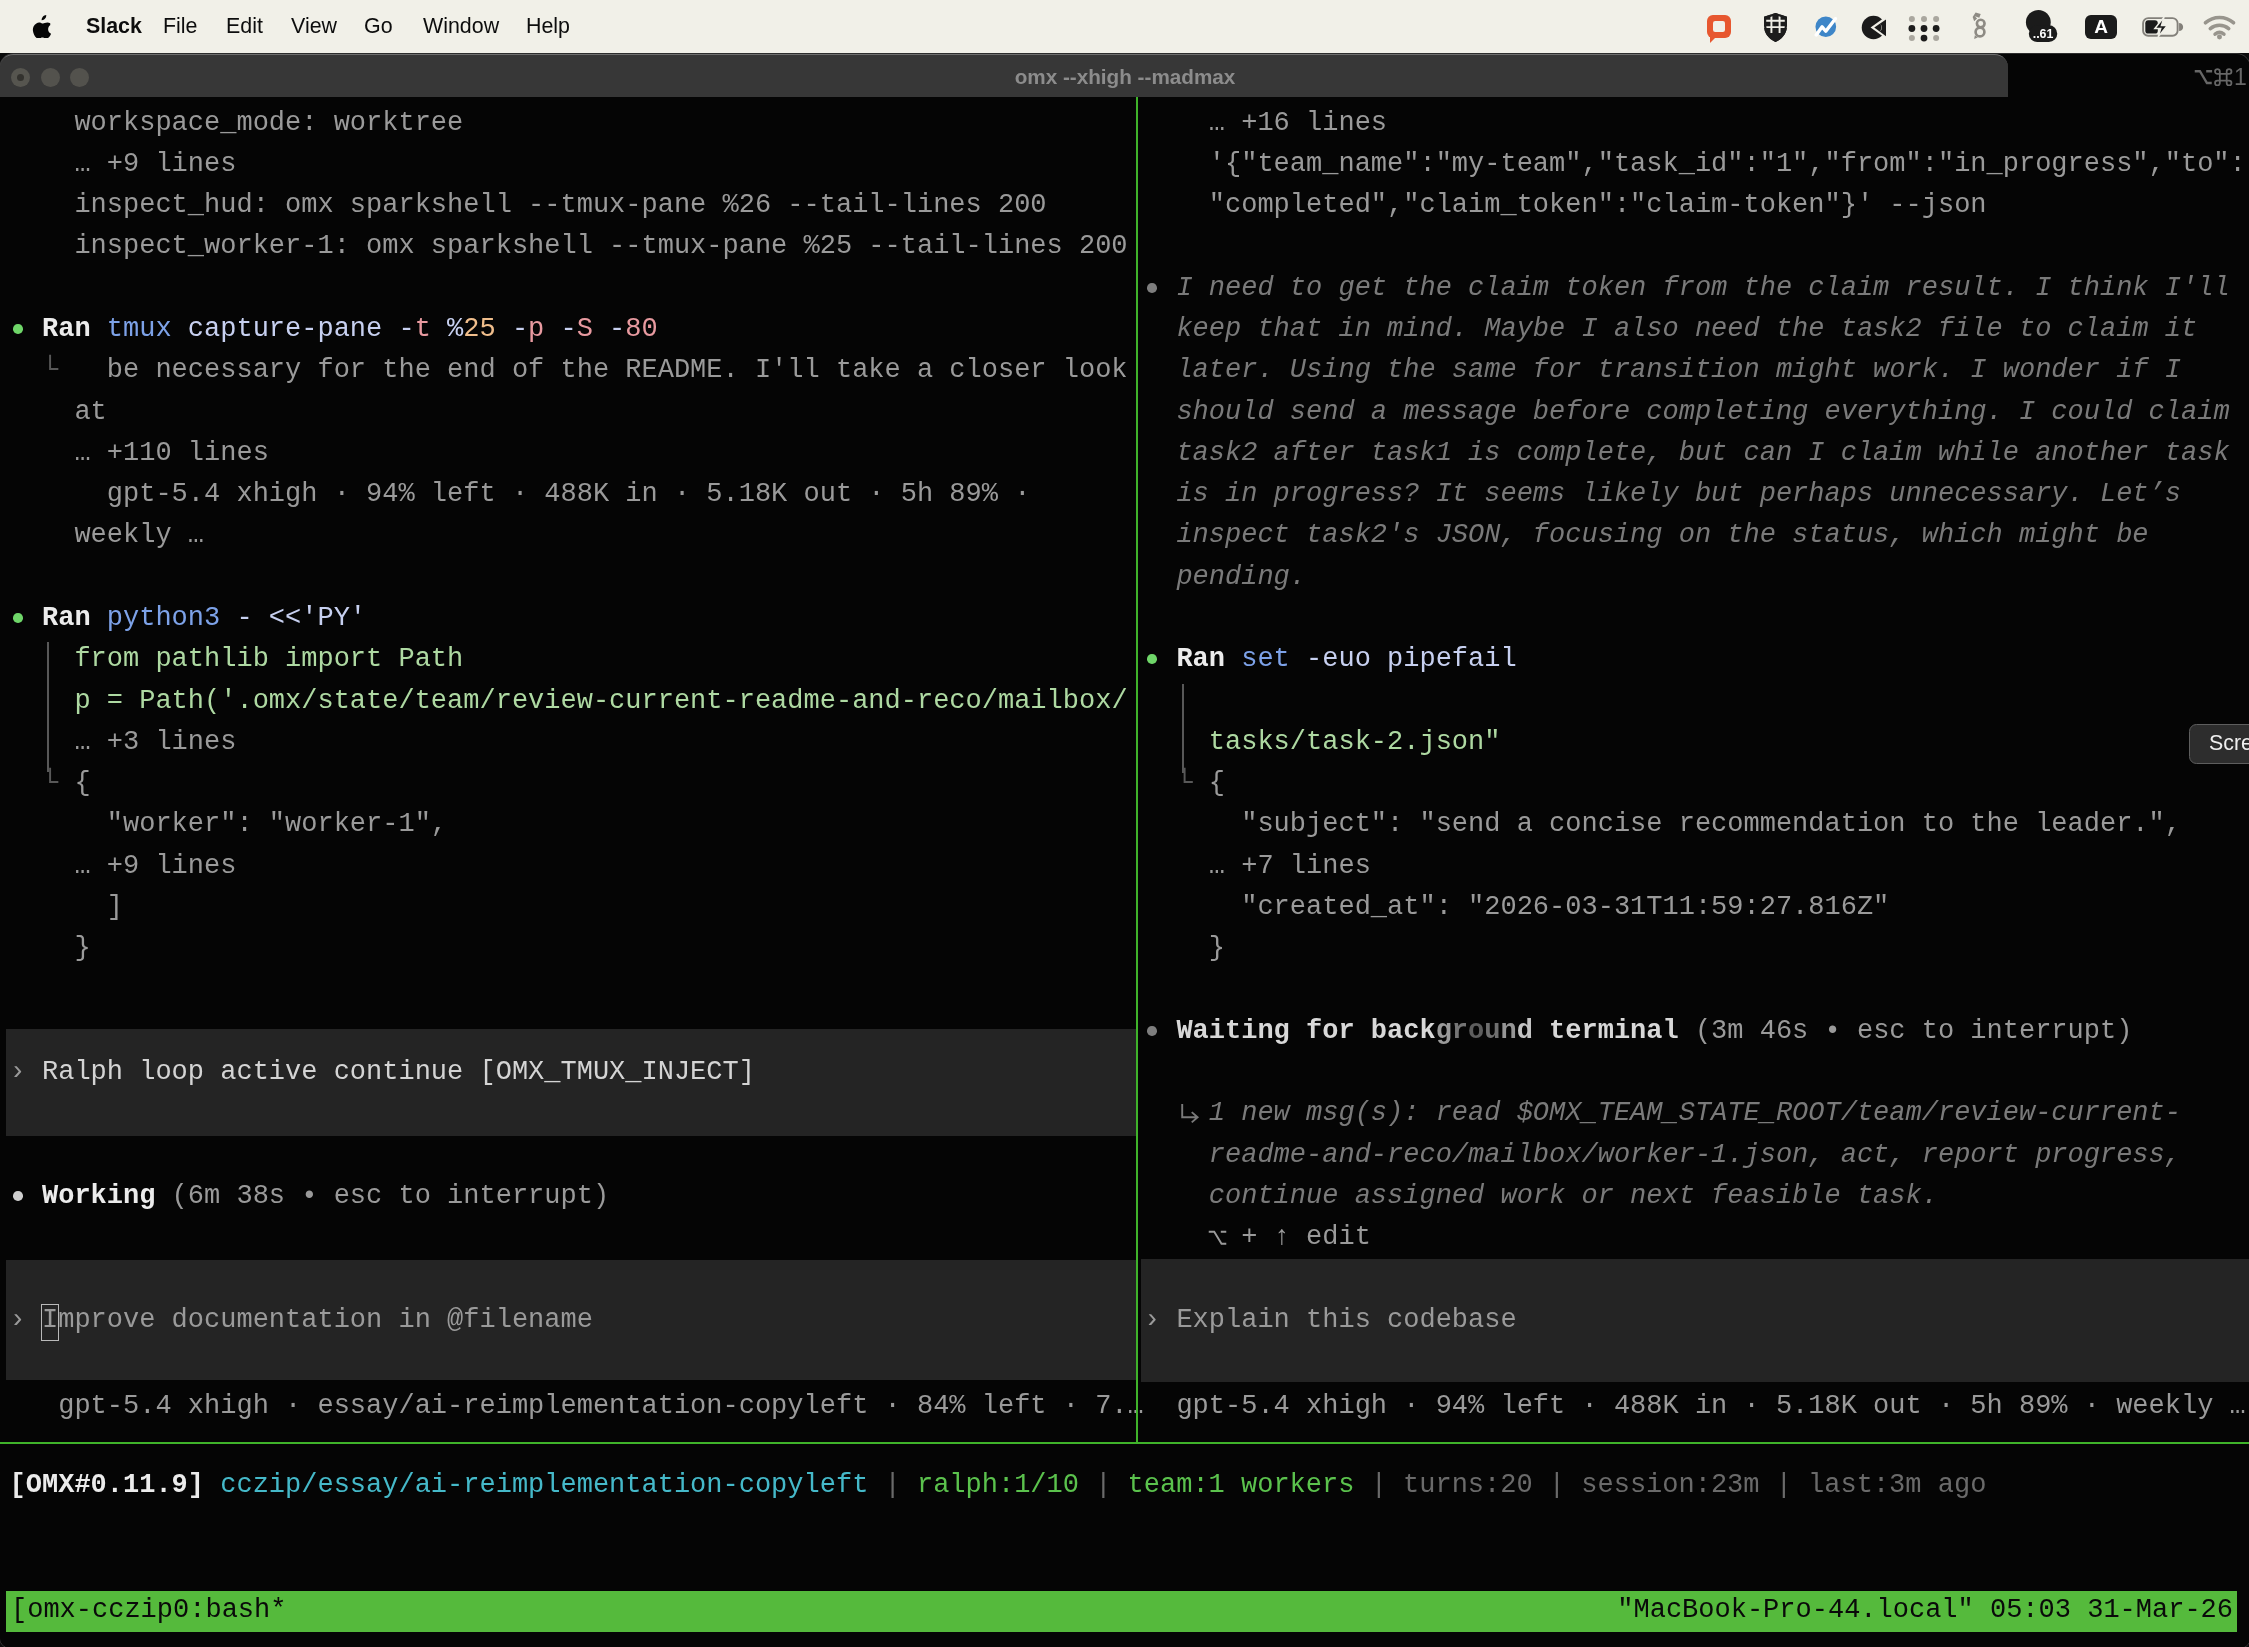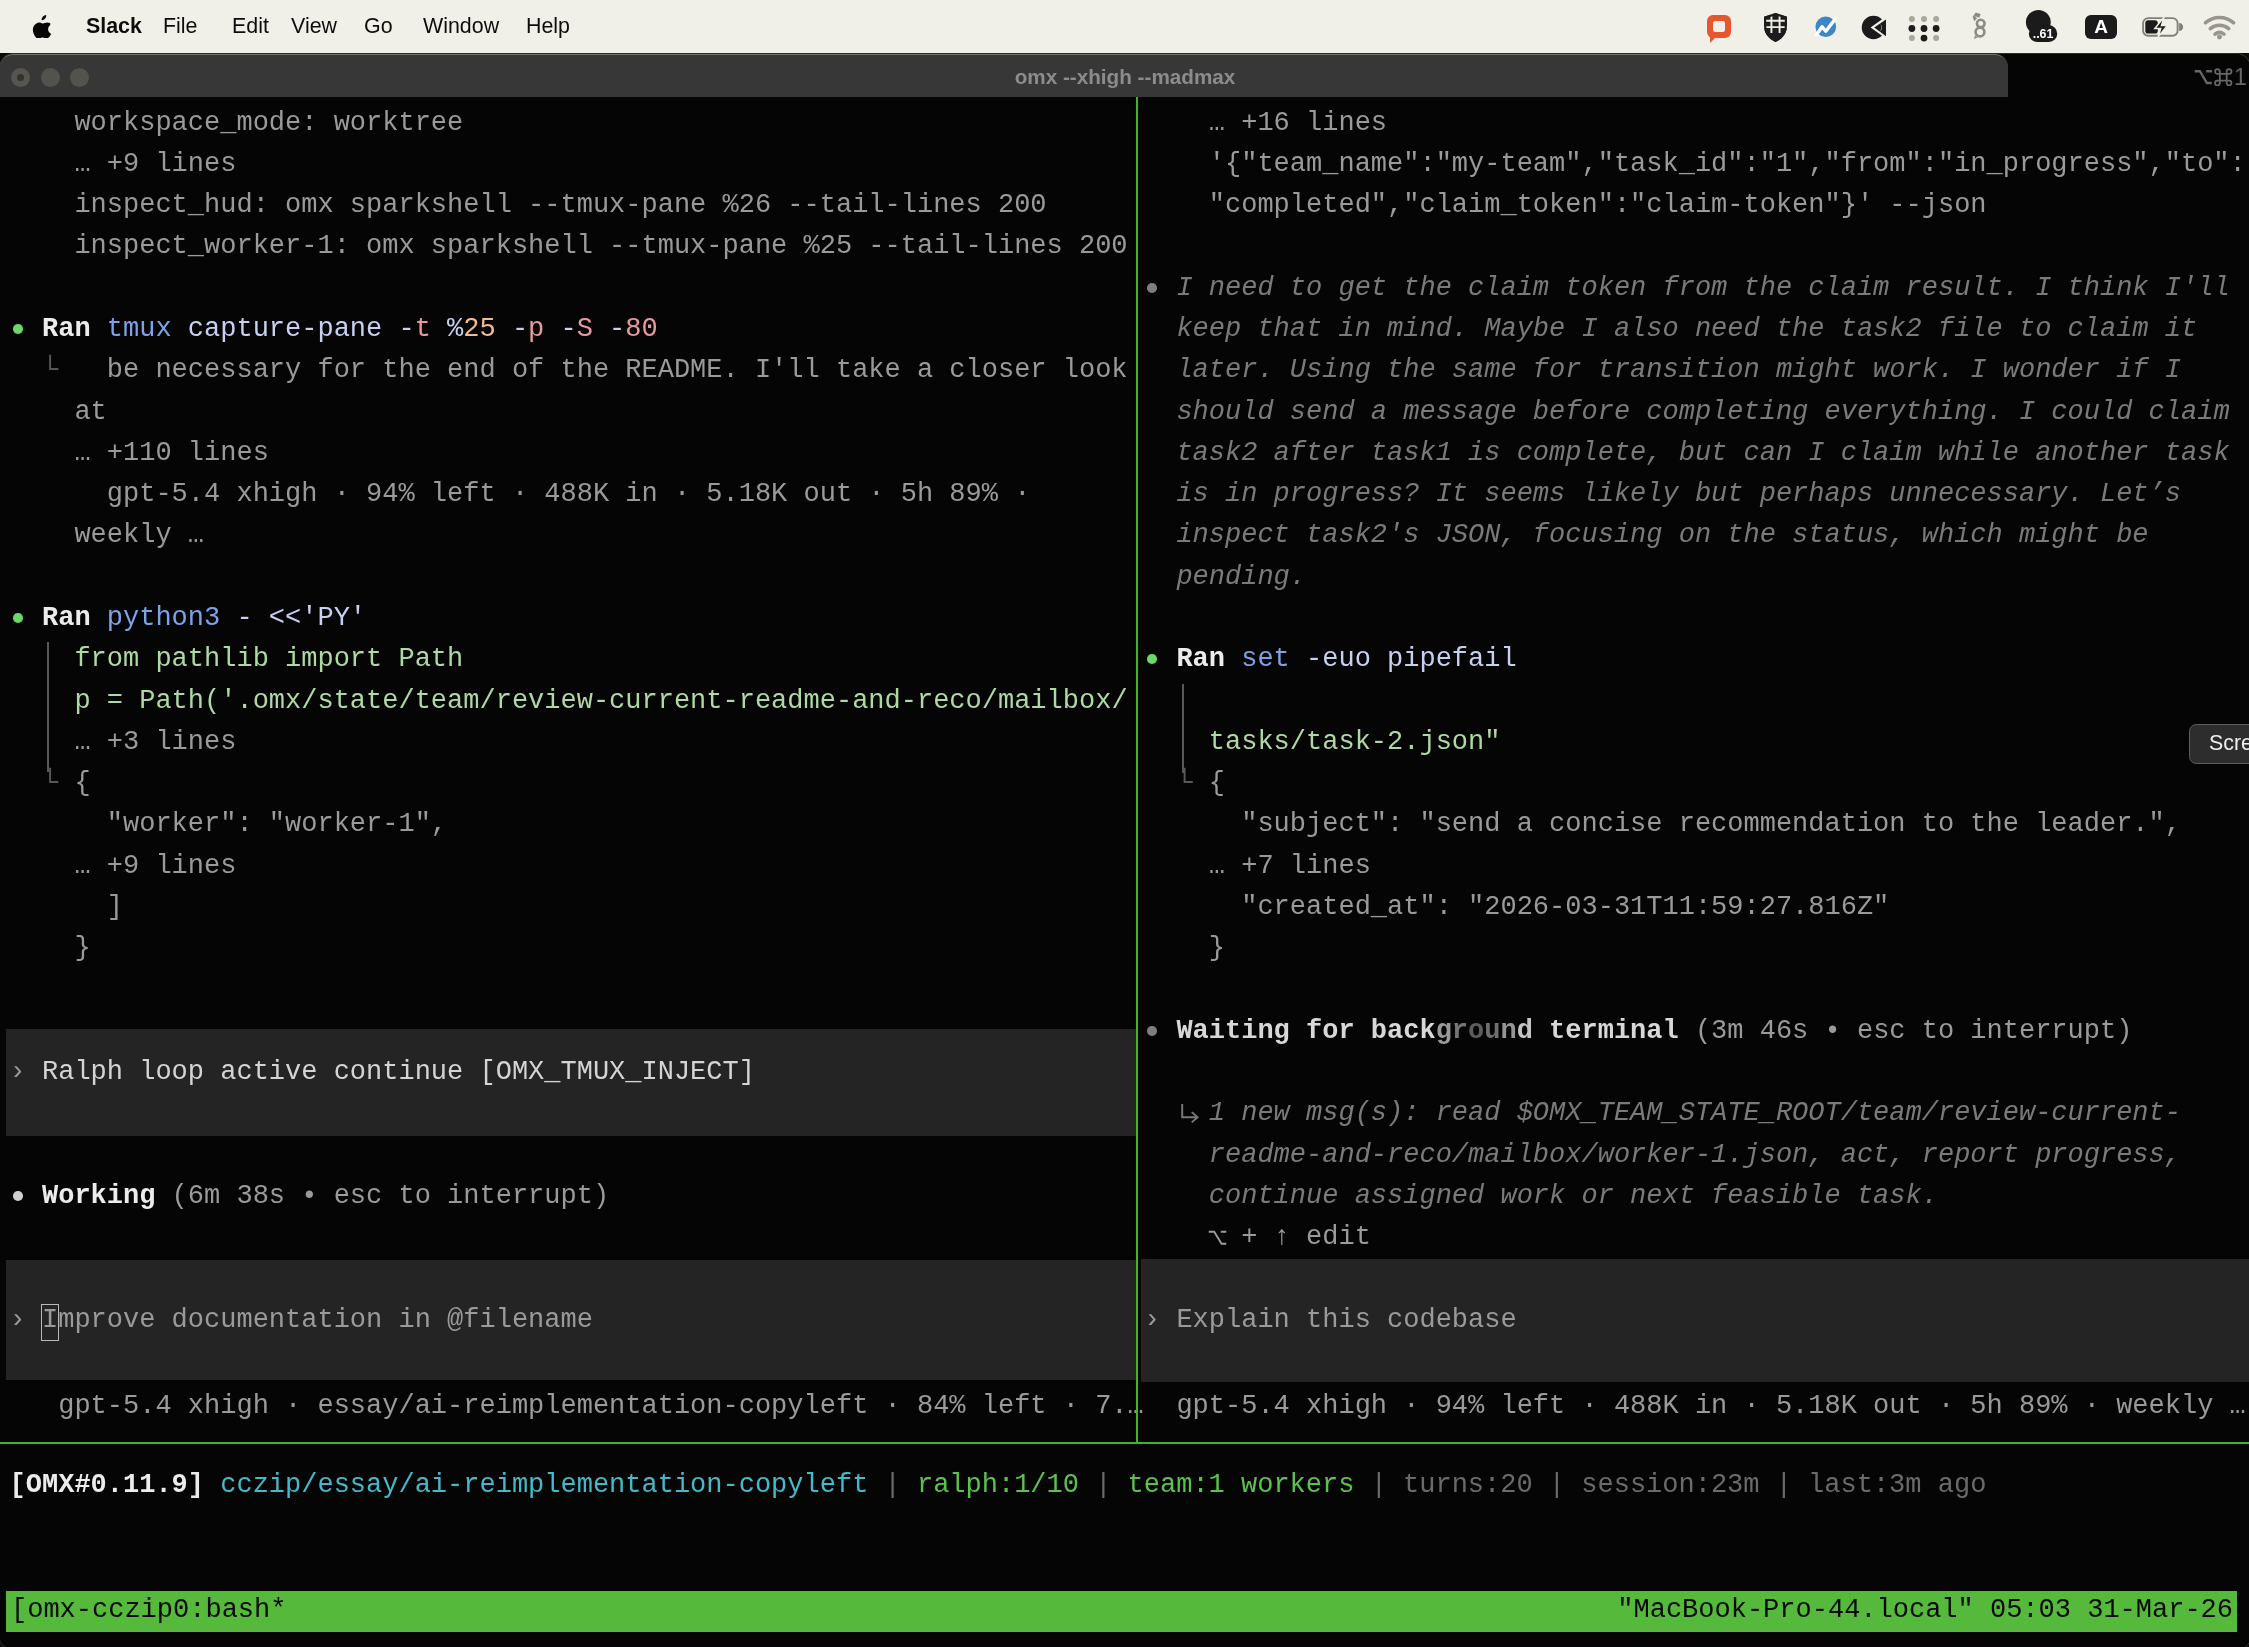--- a/index.html
+++ b/index.html
@@ -16,21 +16,21 @@
   .pr{color:#9a9a9a} .rl{color:#d4d4d4}
   .cy{color:#45b9c9} .sg{color:#5bc24d} .pp{color:#6a6a6a}
   .box{position:absolute;background:#242424}
 </style></head><body>
 <div id="menubar">
   <svg style="position:absolute;left:32px;top:14.8px" width="20" height="23.6" viewBox="0 0 17 20">
       <path fill="#060606" d="M12.1 0c.1 1.1-.3 2.2-1 3-.7.9-1.8 1.5-2.9 1.4-.1-1.1.4-2.2 1-2.9C9.9.6 11.1 0 12.1 0zM15.5 6.9c-1.6-.9-3.5-.6-4.6-.1-.6.3-1.2.4-1.5.4-.4 0-1-.2-1.7-.5-1.3-.5-2.7-.4-4 .4C1.3 8.6.5 10.9.8 13.3c.3 2.4 1.4 4.8 2.9 6 .7.6 1.5.8 2.3.7.6-.1 1-.3 1.5-.5.4-.2.8-.3 1.4-.3.5 0 .9.1 1.3.3.5.2 1 .4 1.6.5.8.1 1.6-.2 2.3-.8 1-.9 1.7-2.2 2.1-3.3-1.5-.7-2.5-2.2-2.5-3.9 0-1.5.8-2.8 1.9-3.6-.1-.2-.1-.3-.1-.5z"></path>
     </svg>
   <span class="mi" style="left:86px;font-weight:700">Slack</span>
   <span class="mi" style="left:163px">File</span>
-  <span class="mi" style="left:232px">Edit</span>
+  <span class="mi" style="left:226px">Edit</span>
   <span class="mi" style="left:291px">View</span>
   <span class="mi" style="left:364px">Go</span>
   <span class="mi" style="left:423px">Window</span>
   <span class="mi" style="left:526px">Help</span>
 
   <div style="position:absolute;left:1707px;top:14.8px;width:23.6px;height:23.6px;background:#e7572f;border-radius:5.9px"></div>
   <div style="position:absolute;left:1710px;top:35px;width:0;height:0;border-left:8.9px solid #e7572f;border-bottom:8px solid transparent"></div>
   <div style="position:absolute;left:1713px;top:20.7px;width:11.8px;height:11.8px;background:#f1f0e8;border-radius:2.2px"></div>
 
   <svg style="position:absolute;left:1764px;top:13.3px" width="23" height="29" viewBox="0 0 31 39">

